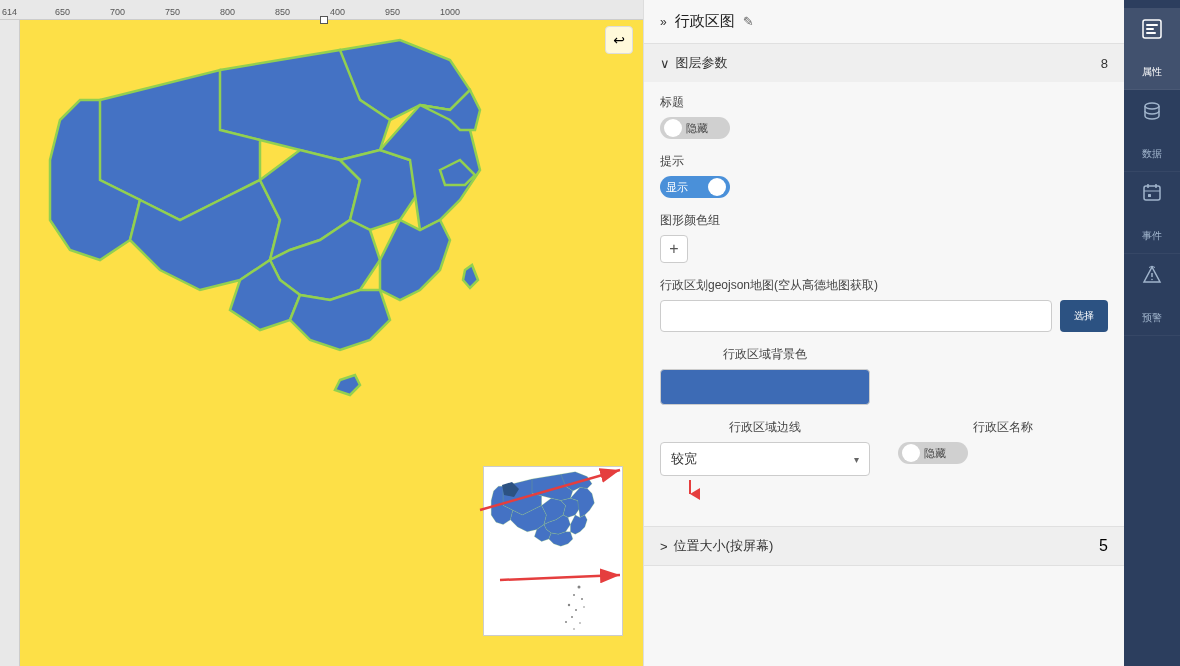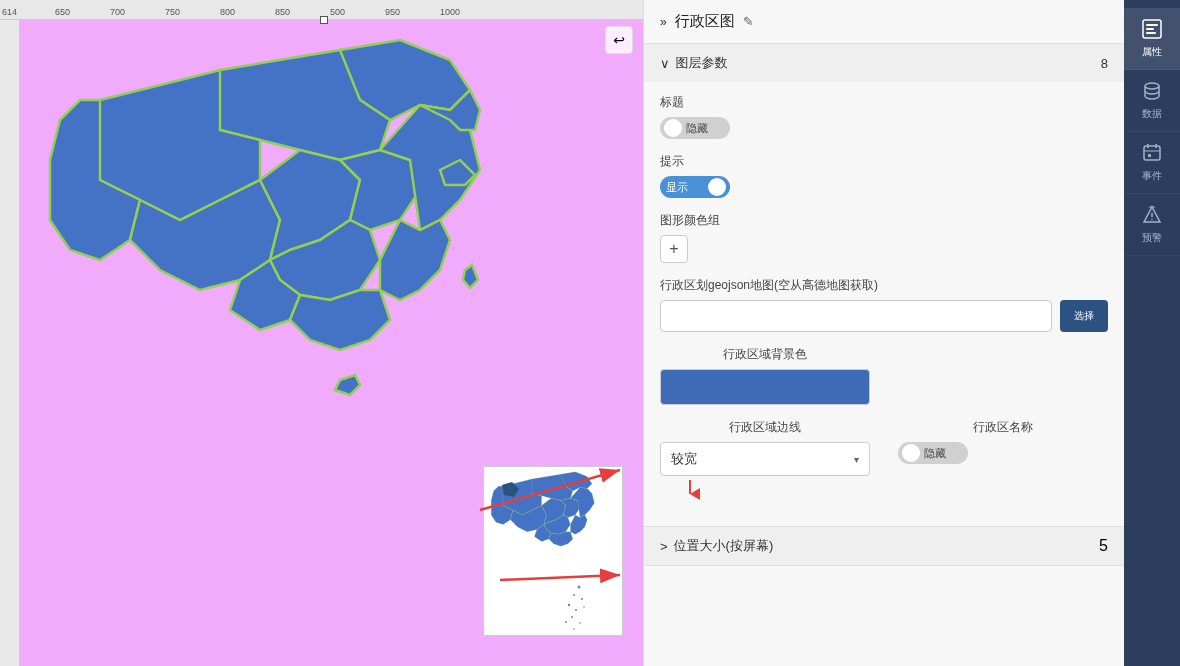--- a/index.html
+++ b/index.html
@@ -2,21 +2,21 @@
 <html><head>
   <meta charset="utf-8">
   <style>
     * { box-sizing: border-box; margin: 0; padding: 0; }
     body { width: 1180px; height: 666px; overflow: hidden; font-family: 'PingFang SC', 'Microsoft YaHei', sans-serif; display: flex; }
 
     
     .canvas-area {
       width: 643px;
       height: 666px;
-      background: #f0abfc;
+      background: #fde047;
       position: relative;
       overflow: hidden;
     }
 
     
     .ruler-top {
       position: absolute;
       top: 0; left: 0; right: 0;
       height: 20px;
       background: #e8e8e8;
@@ -304,21 +304,21 @@
     }
     .sidebar-icon-item {
       width: 100%;
       display: flex;
       flex-direction: column;
       align-items: center;
       padding: 10px 4px;
       cursor: pointer;
       color: #a0b4cc;
       font-size: 10px;
-      gap: 0;
+      gap: 20px;
       border-bottom: 1px solid rgba(255,255,255,0.05);
     }
     .sidebar-icon-item.active {
       background: rgba(255,255,255,0.1);
       color: white;
     }
     .sidebar-icon-item .icon-symbol {
       font-size: 18px;
     }
     .sidebar-icon-item .icon-label {
@@ -359,21 +359,21 @@
 
 <div class="canvas-area">
 
   <div class="ruler-top">
     <span class="tick" style="left:2px">614</span>
     <span class="tick" style="left:55px">650</span>
     <span class="tick" style="left:110px">700</span>
     <span class="tick" style="left:165px">750</span>
     <span class="tick" style="left:220px">800</span>
     <span class="tick" style="left:275px">850</span>
-    <span class="tick" style="left:330px">500</span>
+    <span class="tick" style="left:330px">400</span>
     <span class="tick" style="left:385px">950</span>
     <span class="tick" style="left:440px">1000</span>
   </div>
 
   <div class="ruler-left"></div>
 
   <div class="undo-btn" style="position:absolute;top:26px;right:10px;z-index:10;">↩</div>
 
   <div class="corner-handle" style="position:absolute;top:16px;left:320px;background:white;border:1px solid #555;"></div>
 

